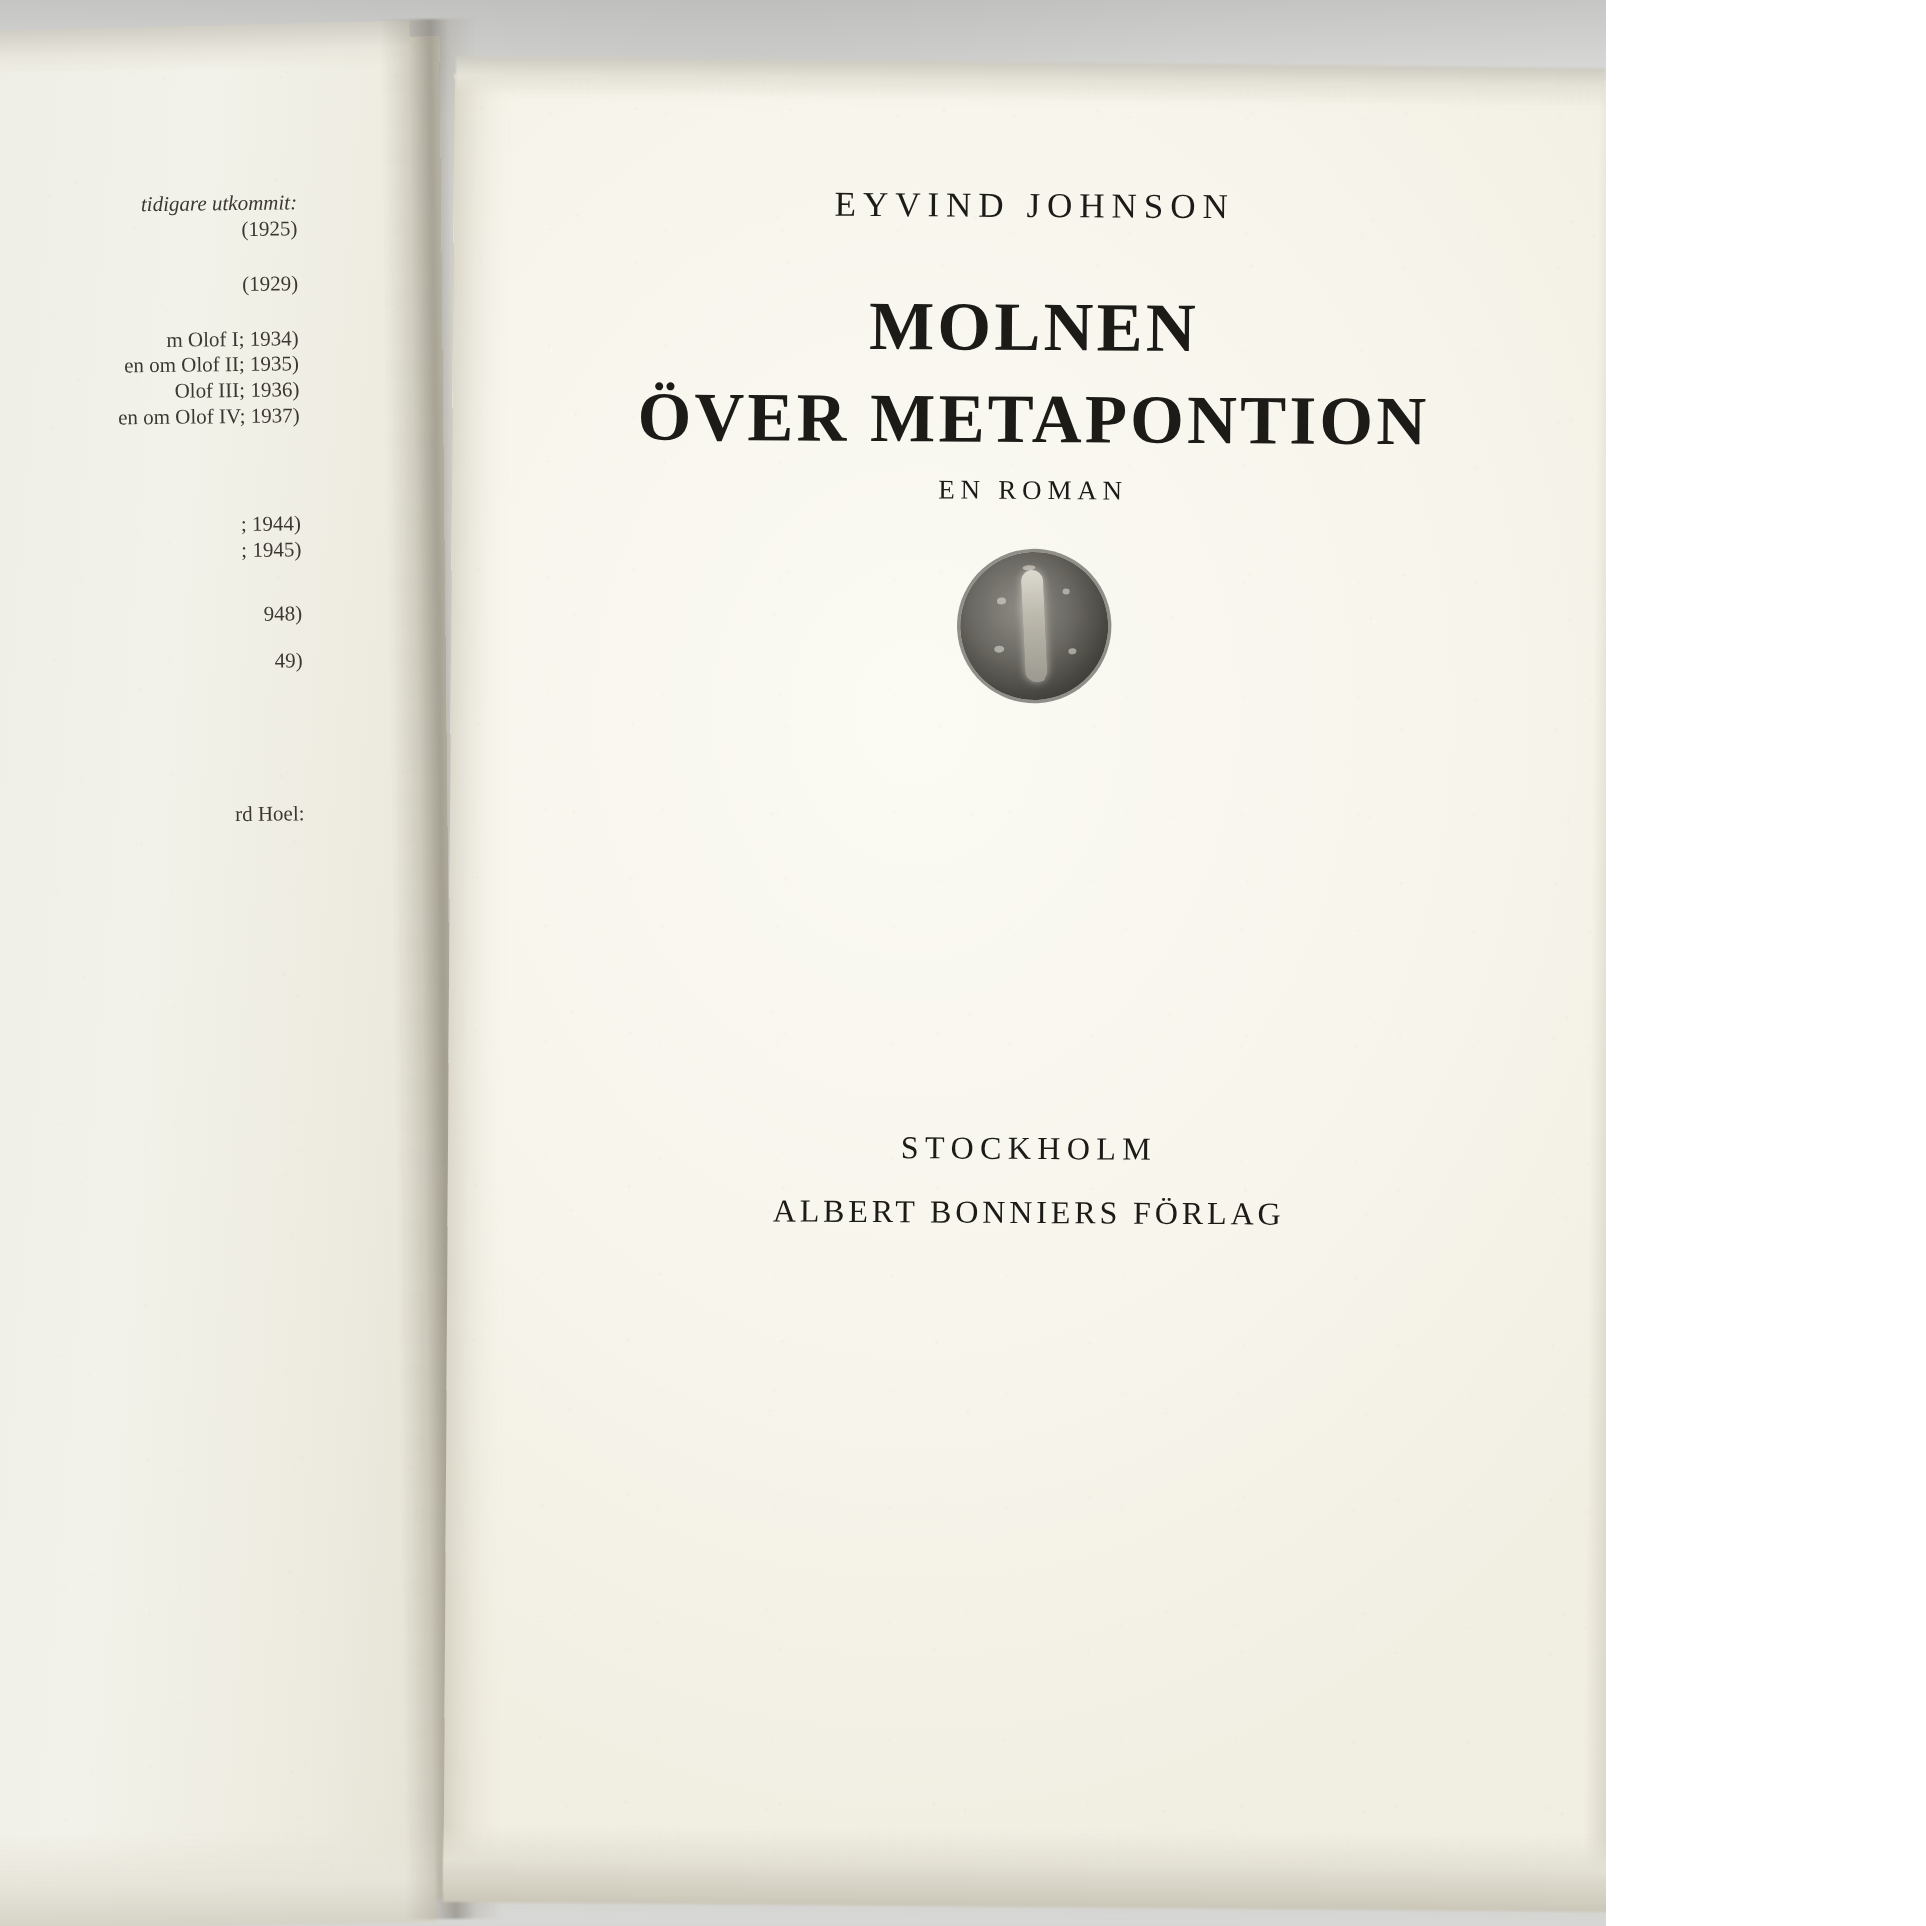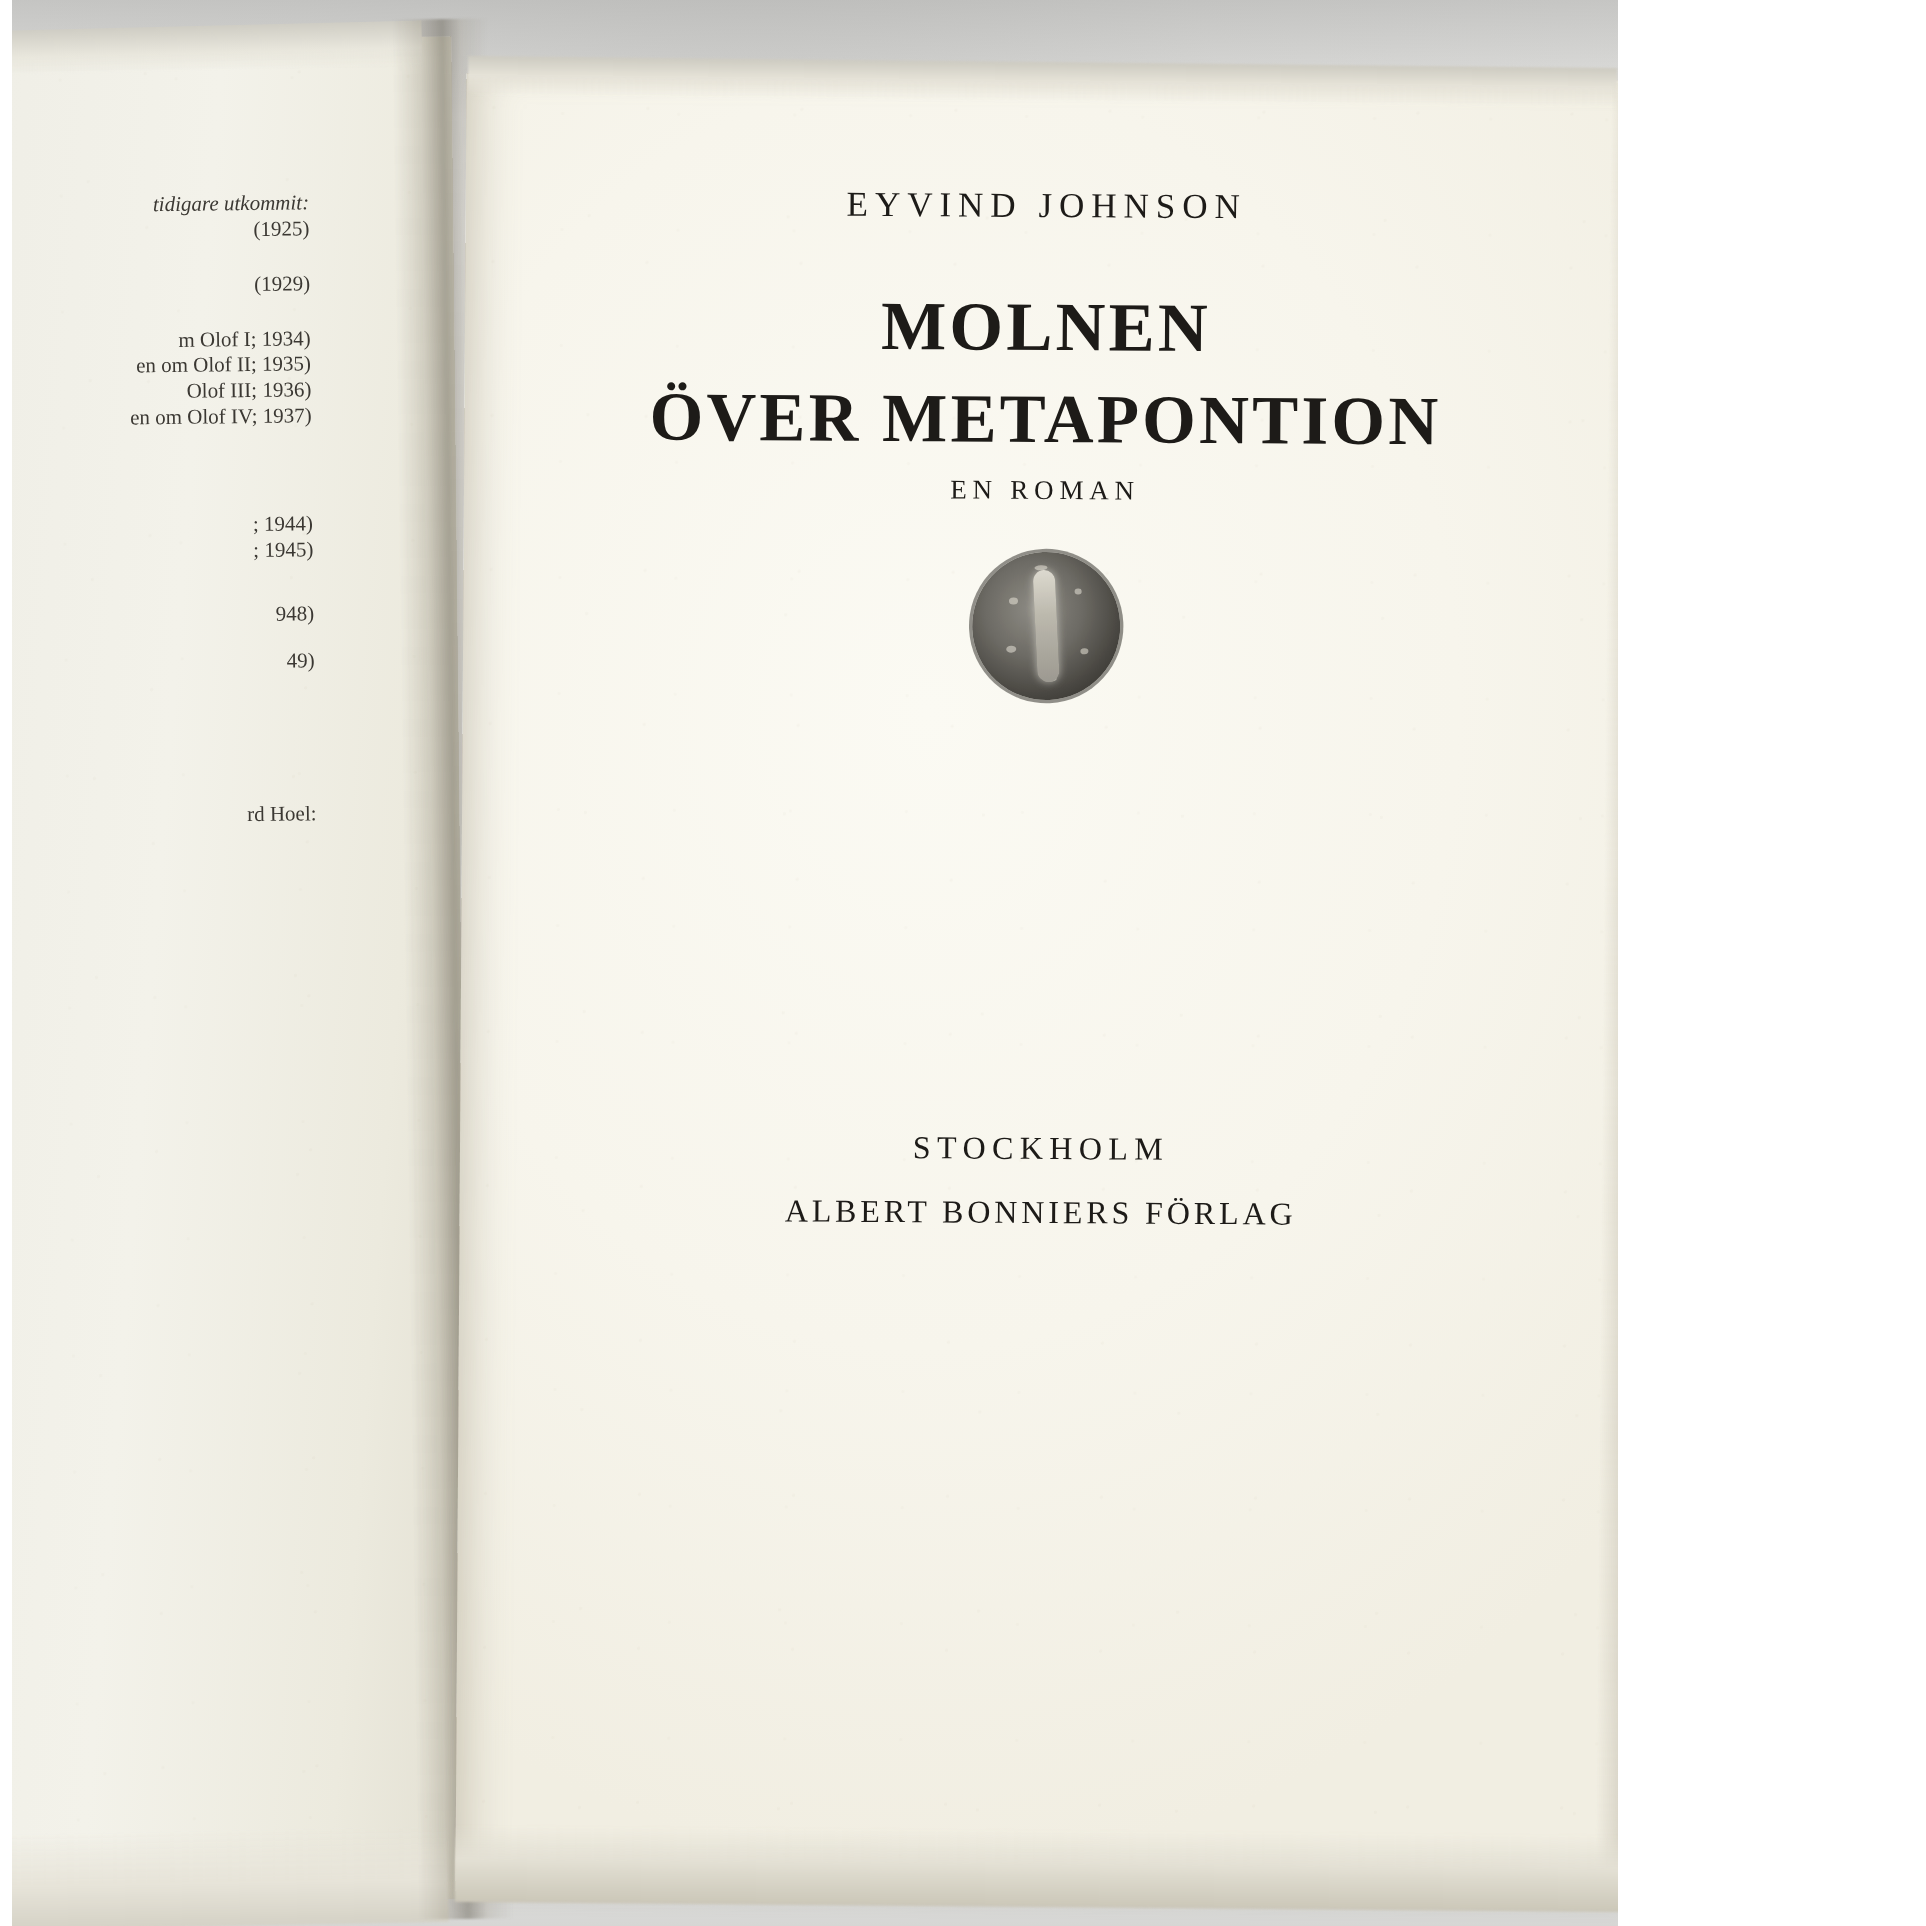--- a/index.html
+++ b/index.html
@@ -16,21 +16,20 @@
 
   
   #photo {
     position: relative;
     width: 1606px;
     height: 1926px;
     background:
       radial-gradient(ellipse 1091px 770px at 46% 8%, #d9d9d7 0%, #e8e8e6 45%, #efefed 100%),
       linear-gradient(180deg, #e6e6e4 0%, #f2f2f0 35%, #f4f4f2 75%, #ececea 100%);
     overflow: hidden;
-    margin-left: 12px;
   }
   
   .backdrop-shade {
     position: absolute;
     left: 0; top: 0;
     width: 1926px; height: 212px;
     background: linear-gradient(180deg, rgba(150,150,148,0.45) 0%, rgba(190,190,188,0.18) 55%, rgba(255,255,255,0) 100%);
     pointer-events: none;
   }
   .backdrop-shade-bottom {

